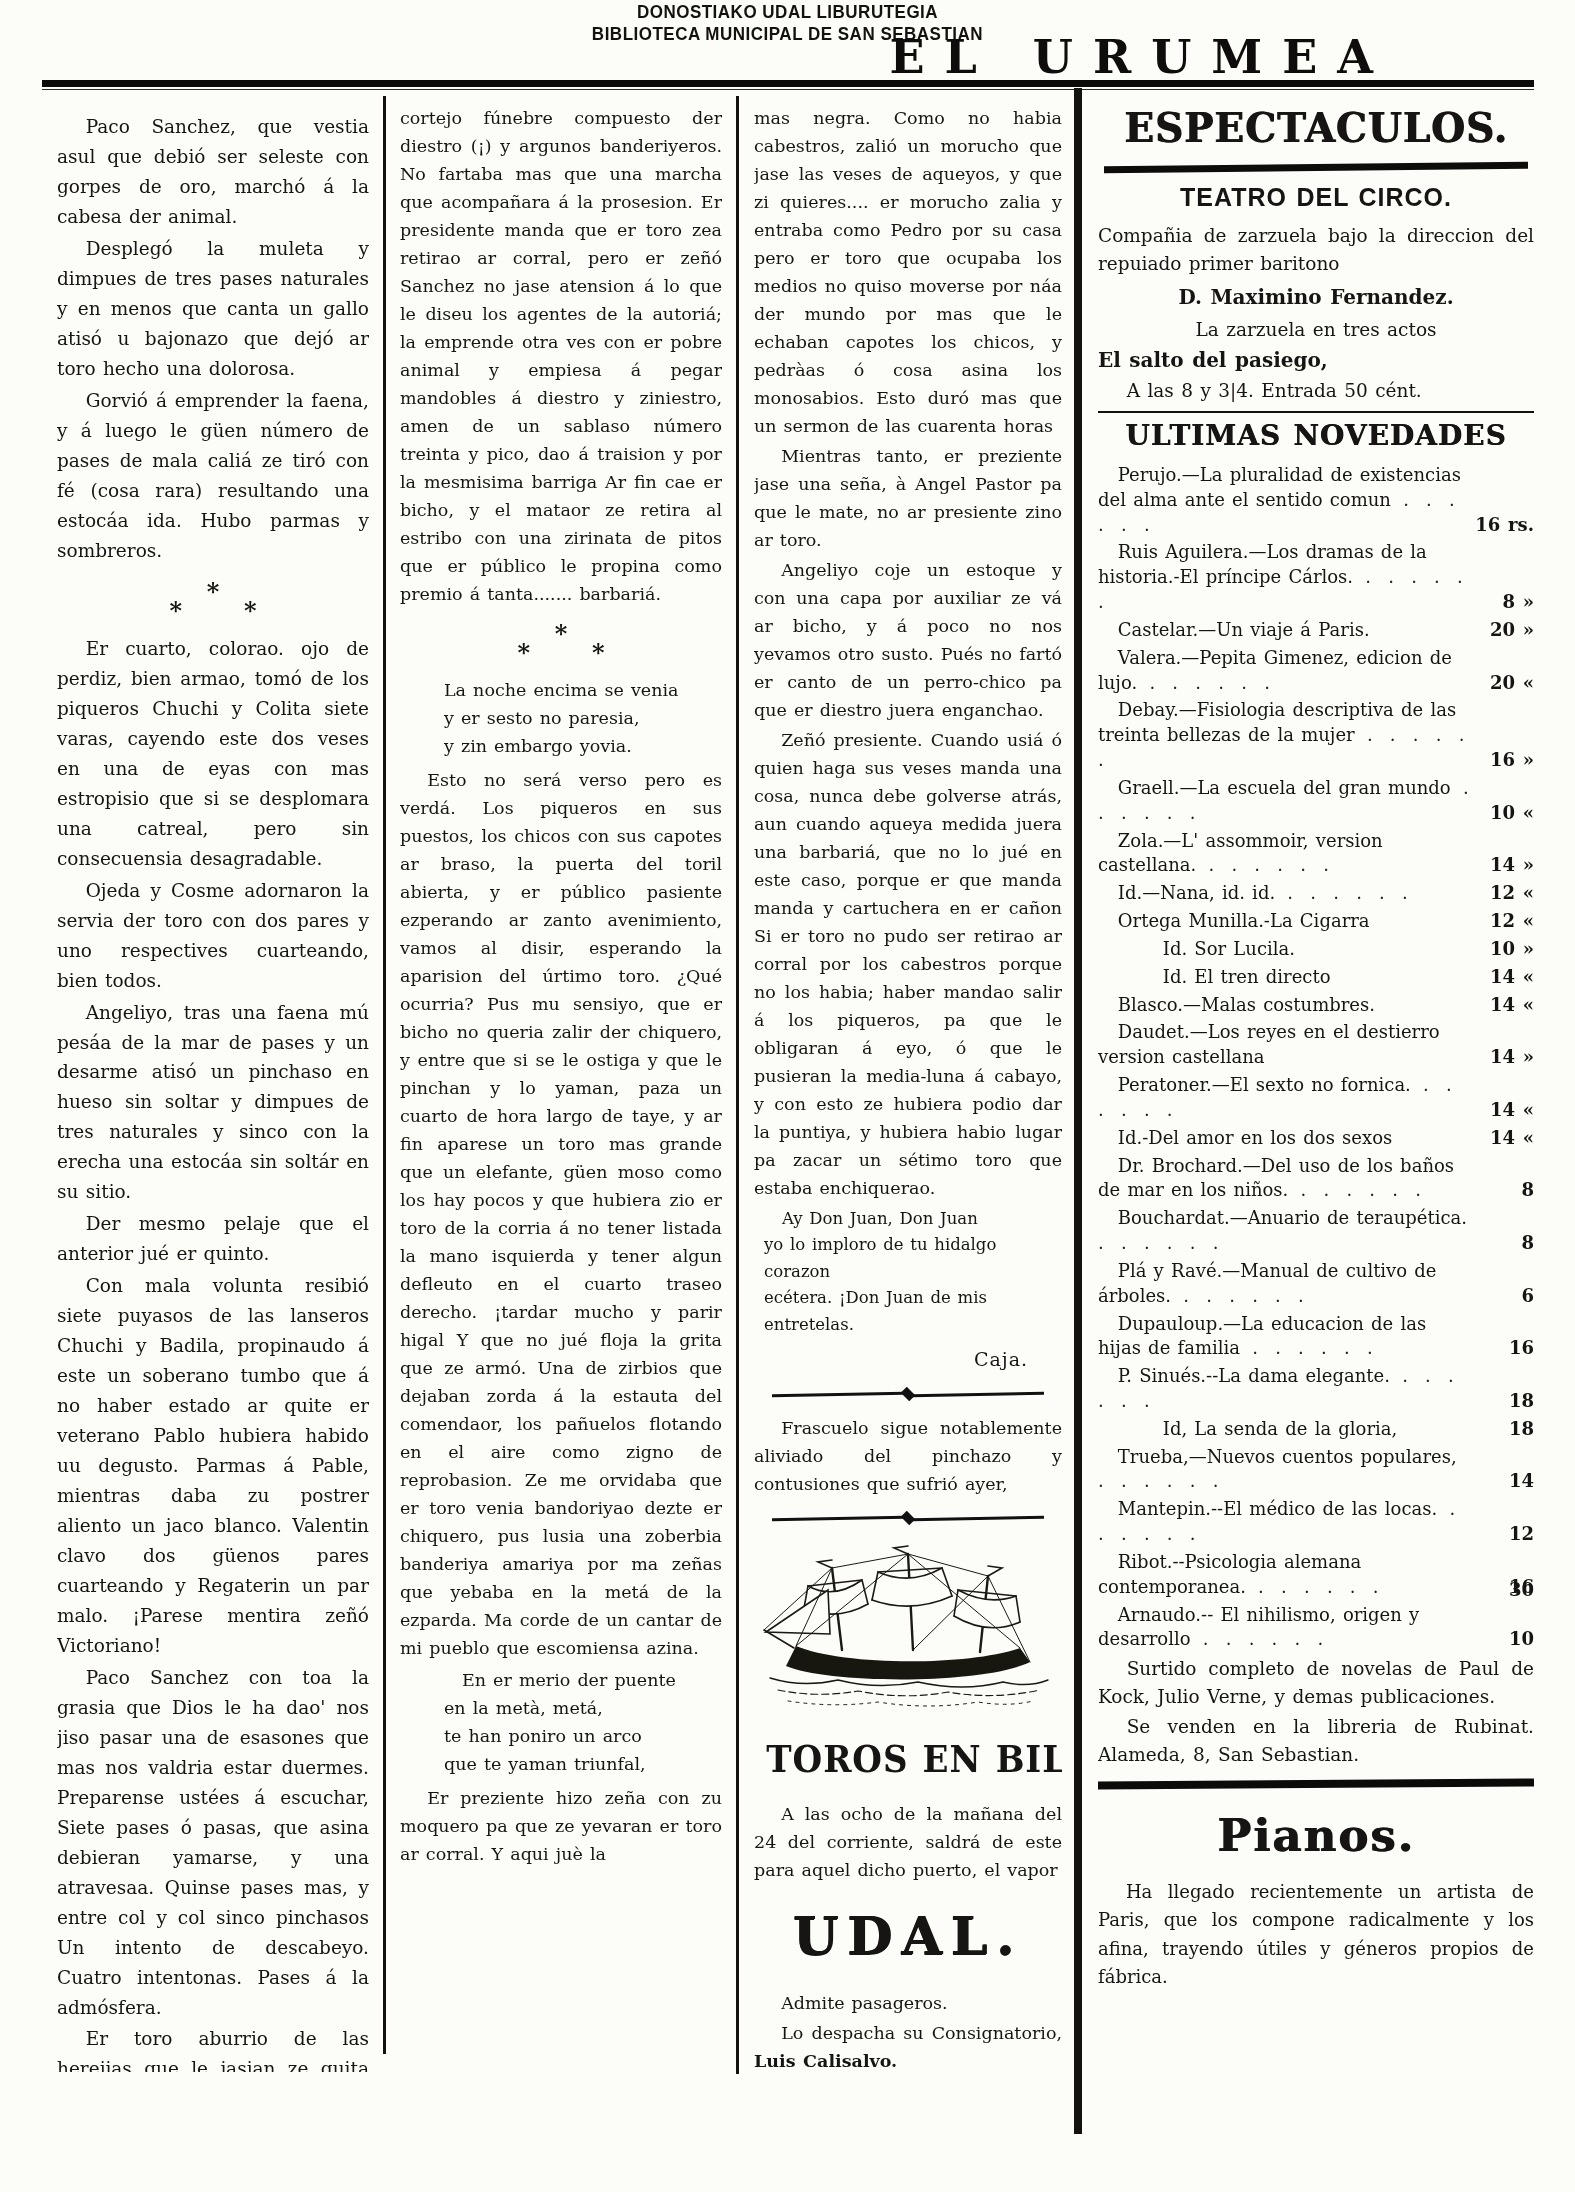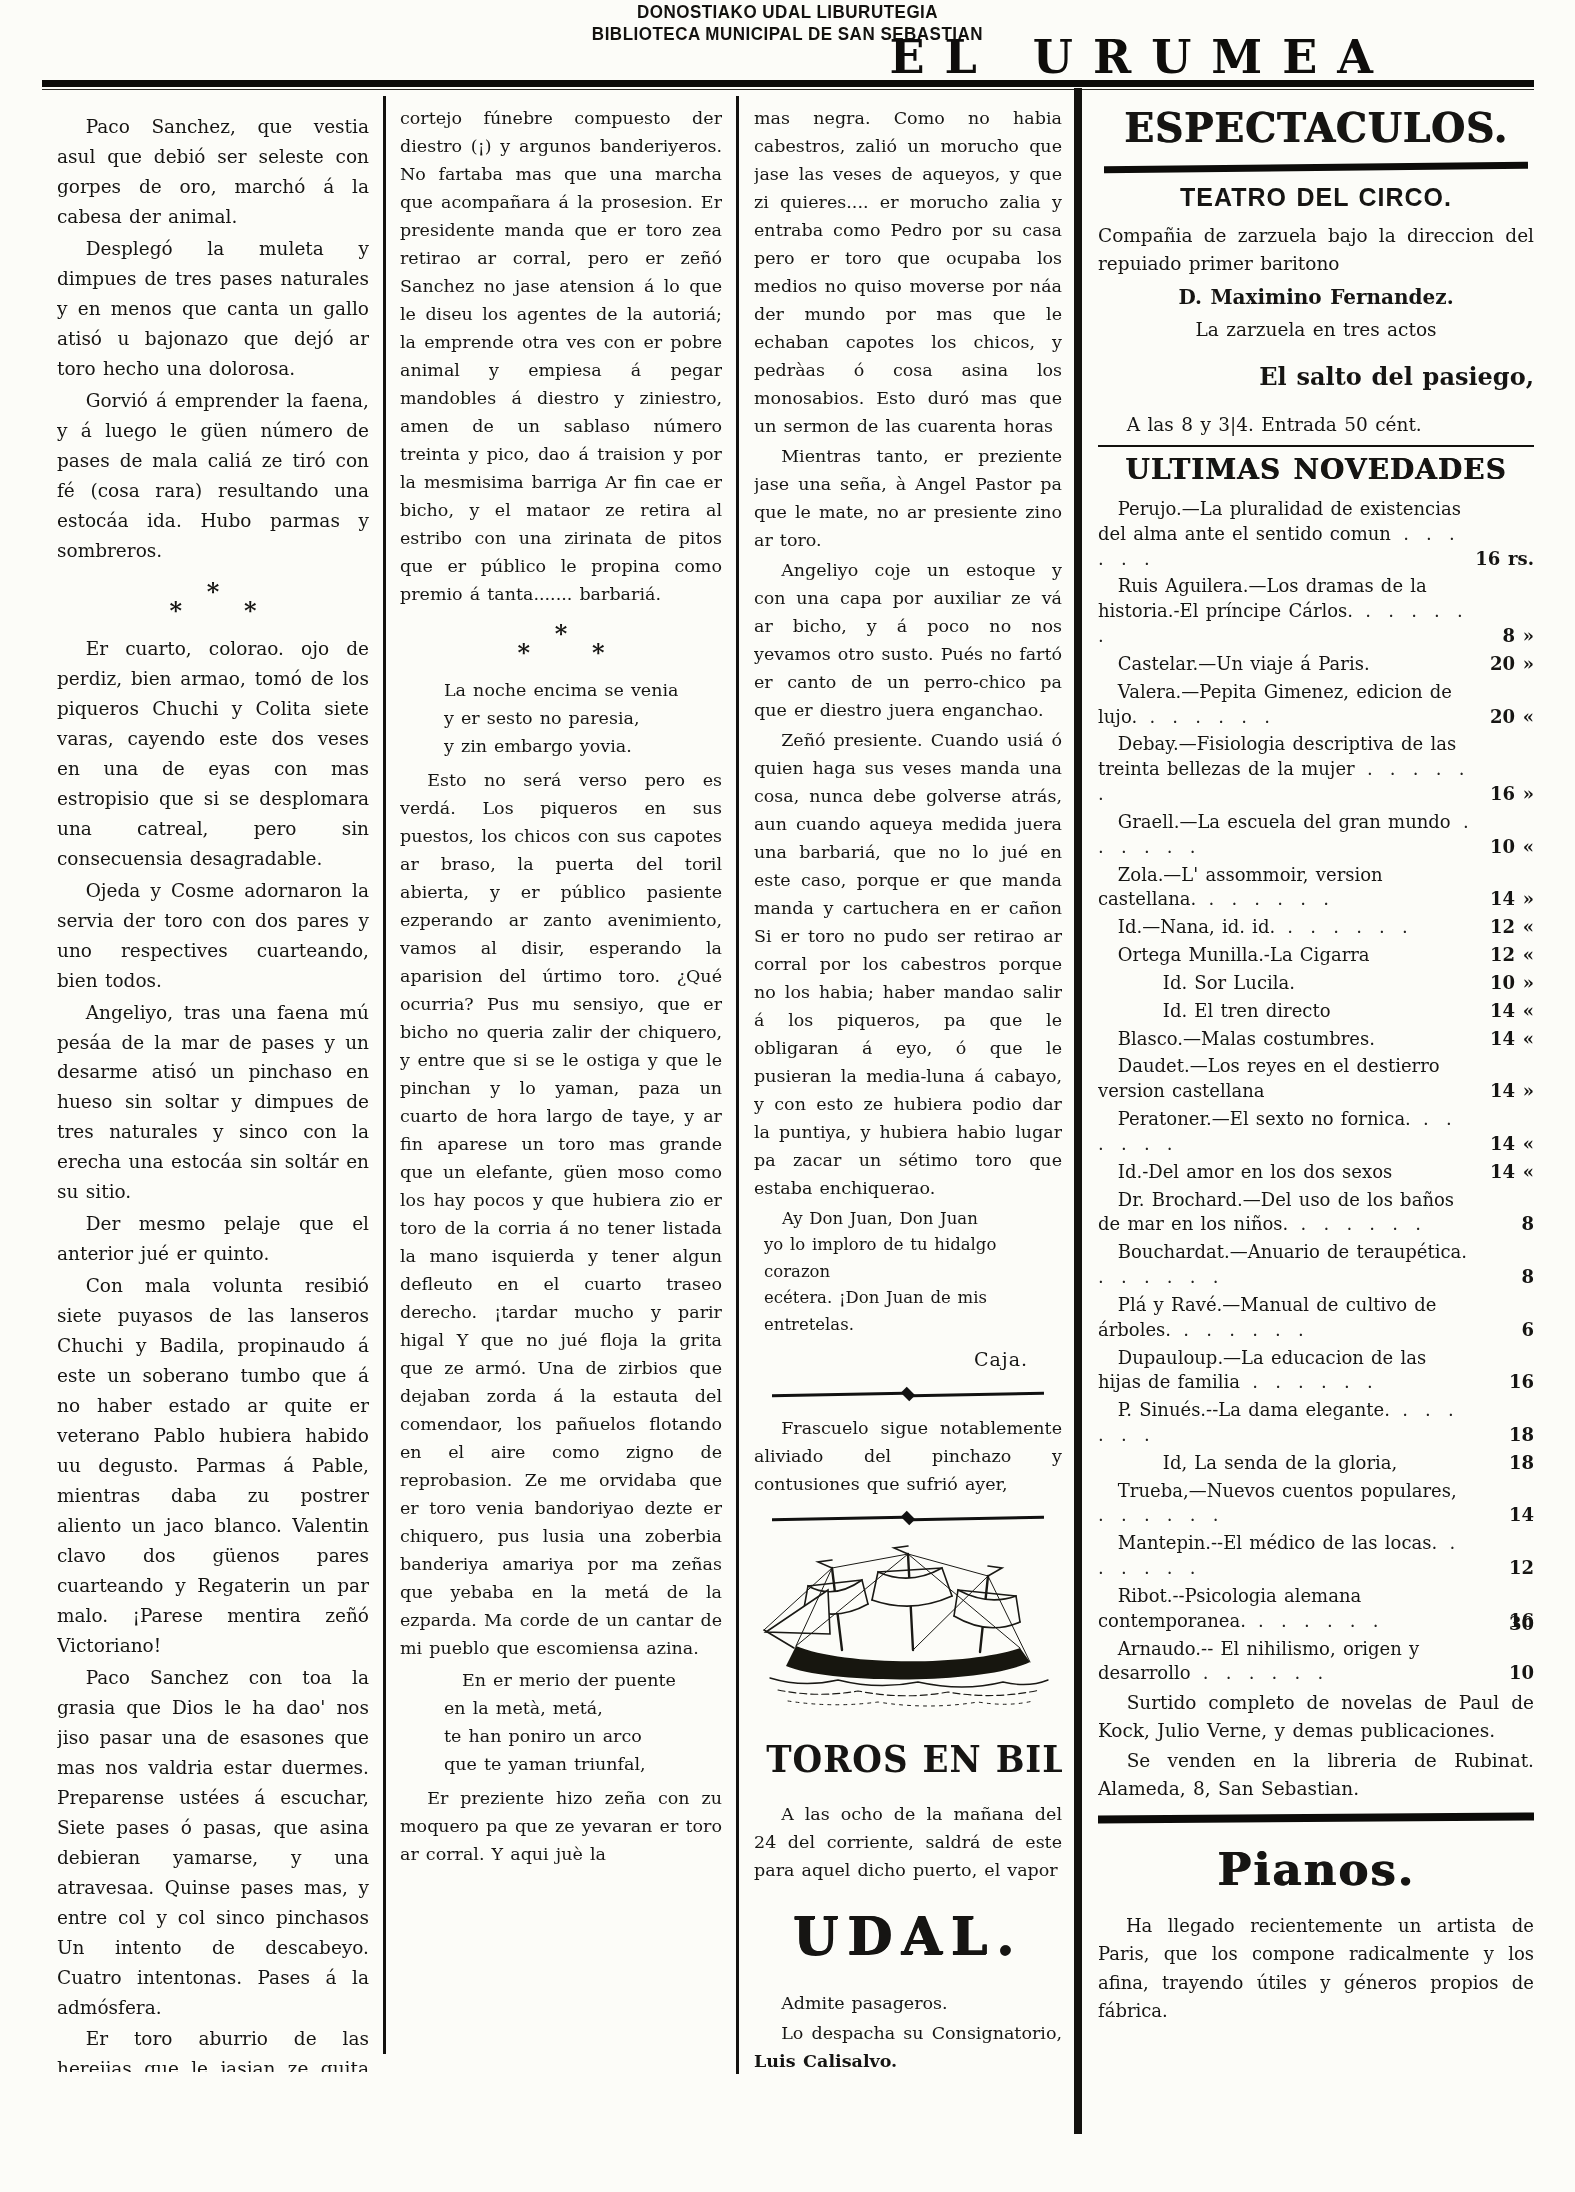--- a/index.html
+++ b/index.html
@@ -45,21 +45,21 @@
         text-shadow:1px 0 0 currentColor,0 1px 0 currentColor;}
   
   .esp-title{font-size:41px;font-weight:bold;text-align:center;margin:2px 0 0 0;letter-spacing:1px;
              transform:scaleX(.95);text-shadow:1px 0 0 currentColor;}
   .esp-bar{height:7px;background:#0d0c0a;margin:4px 6px 8px 6px;transform:rotate(-.6deg);}
   .esp-theater{font-family:"Liberation Sans",sans-serif;font-weight:bold;font-size:25px;text-align:center;
                letter-spacing:1px;margin:0 0 6px 0;transform:scaleY(1.05);}
   .esp-intro{margin:0;}
   .esp-director{text-align:center;font-weight:bold;font-size:20px;margin:4px 0;}
   .esp-line{text-align:center;margin:2px 0;text-indent:0;}
-  .esp-play{text-align:right;font-weight:bold;font-size:24px;margin:16px 0;}
+  .esp-play{text-align:left;font-weight:bold;font-size:20px;margin:2px 0;}
   .esp-schedule{margin:2px 0 10px 0;text-indent:1.2em;}
   .nov-rule{height:2px;background:#12110e;margin:6px 0 2px 0;}
   .nov-title{font-size:28px;font-weight:bold;text-align:center;letter-spacing:1px;margin:2px 0 6px 0;
              text-shadow:.5px 0 0 currentColor;}
   .nov-list{font-size:18px;line-height:1.38;}
   .nov-item{position:relative;padding-right:58px;margin-bottom:3px;text-align:left;text-indent:1.1em;}
   .nov-item .nov-text{text-indent:inherit;}
   .nov-indent{text-indent:3.6em;}
   .nov-dots{letter-spacing:5px;color:#23221f;}
   .nov-price{position:absolute;right:0;bottom:0;font-weight:bold;white-space:nowrap;}

